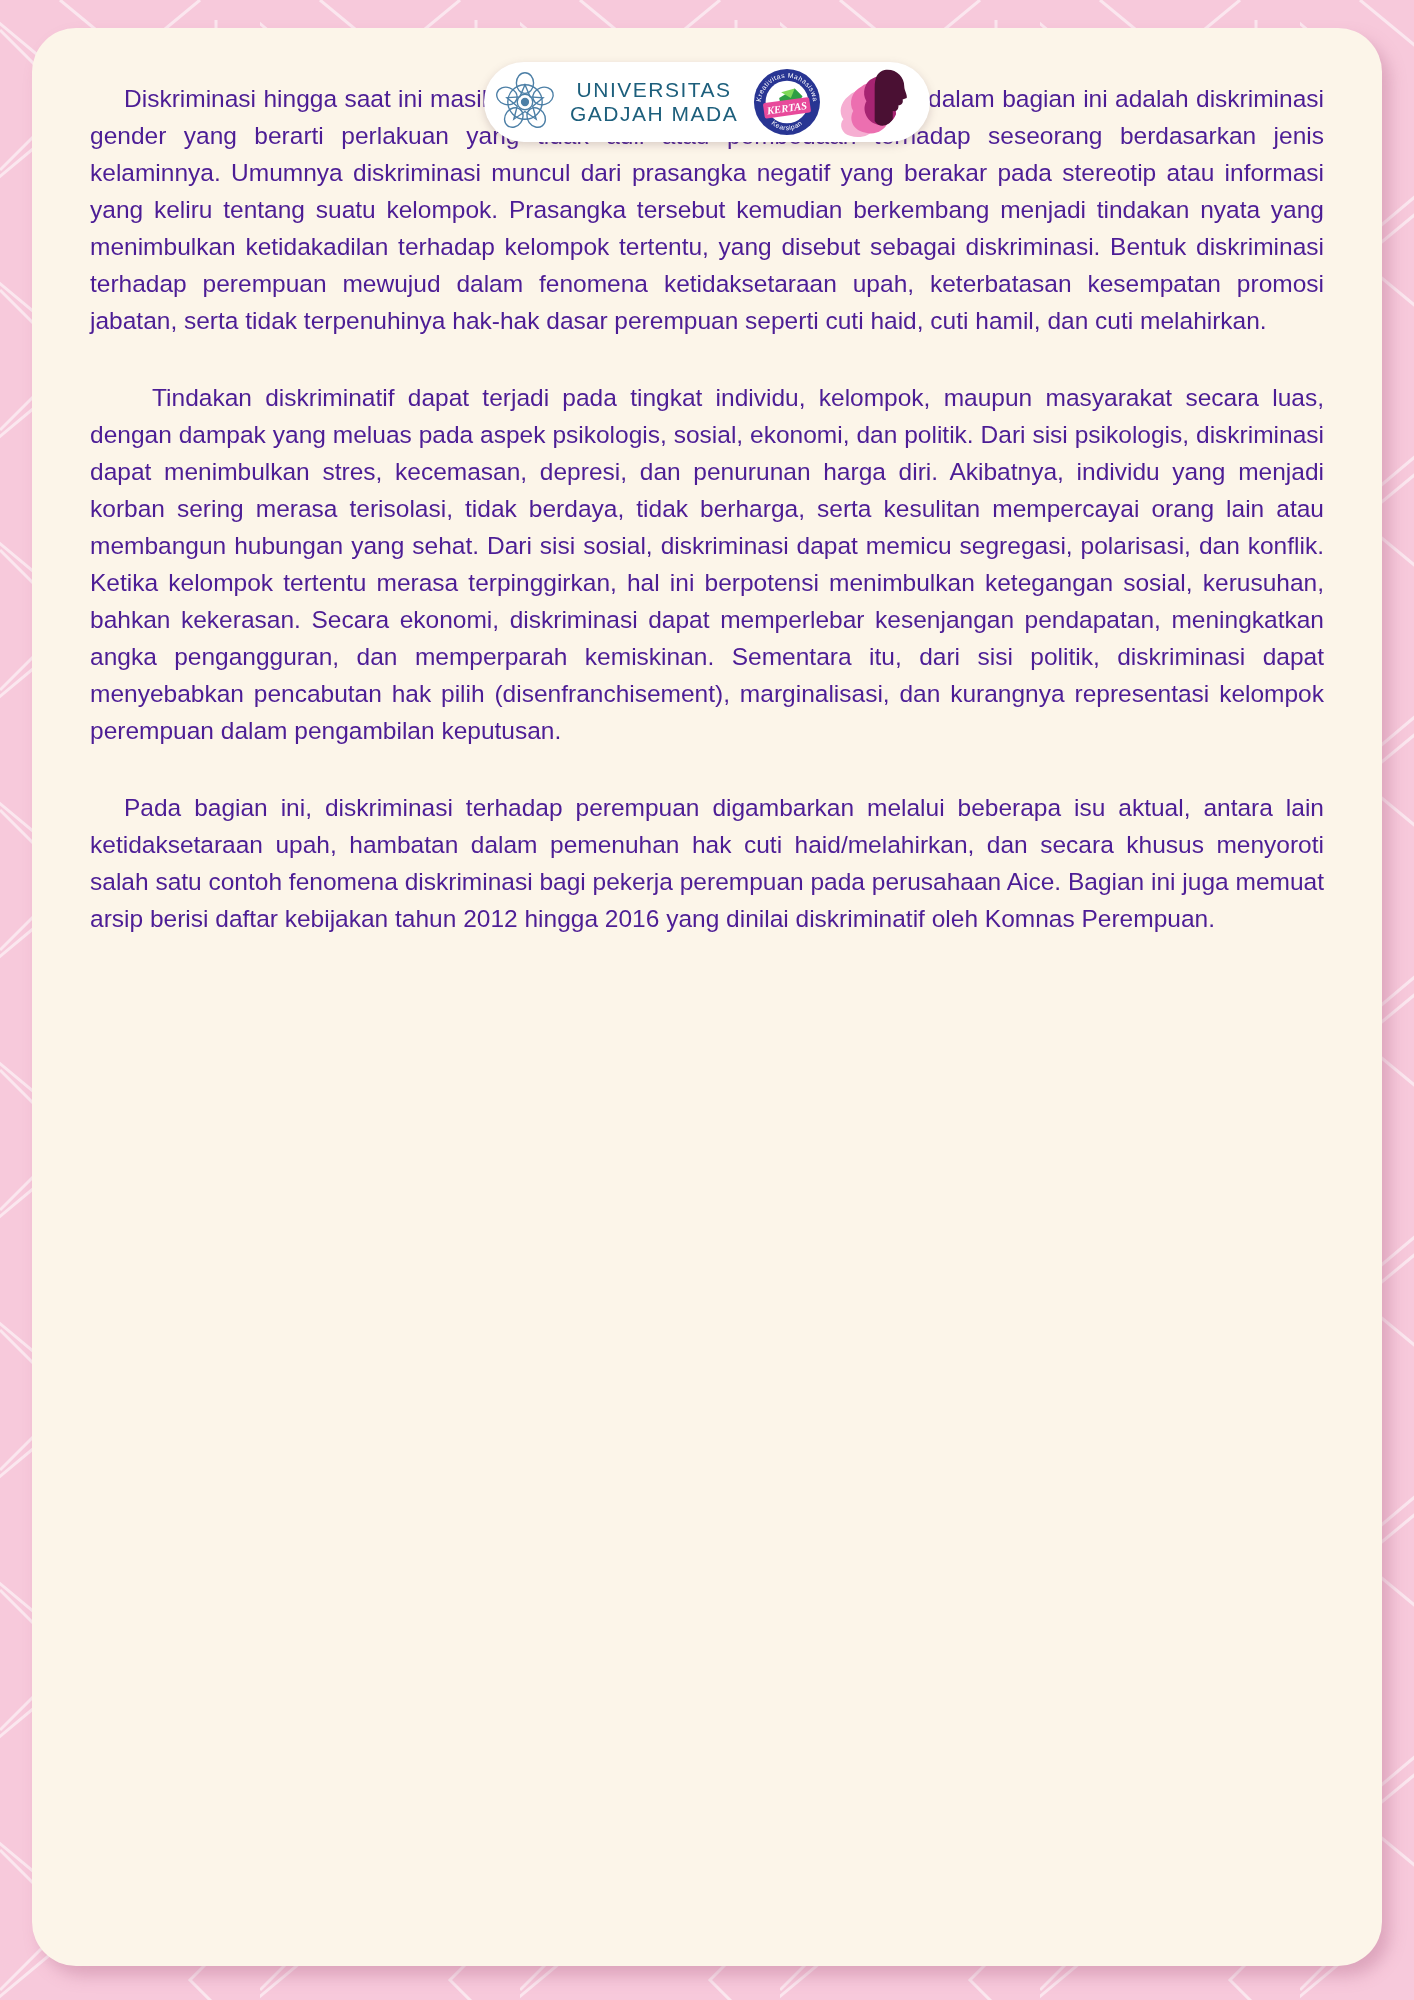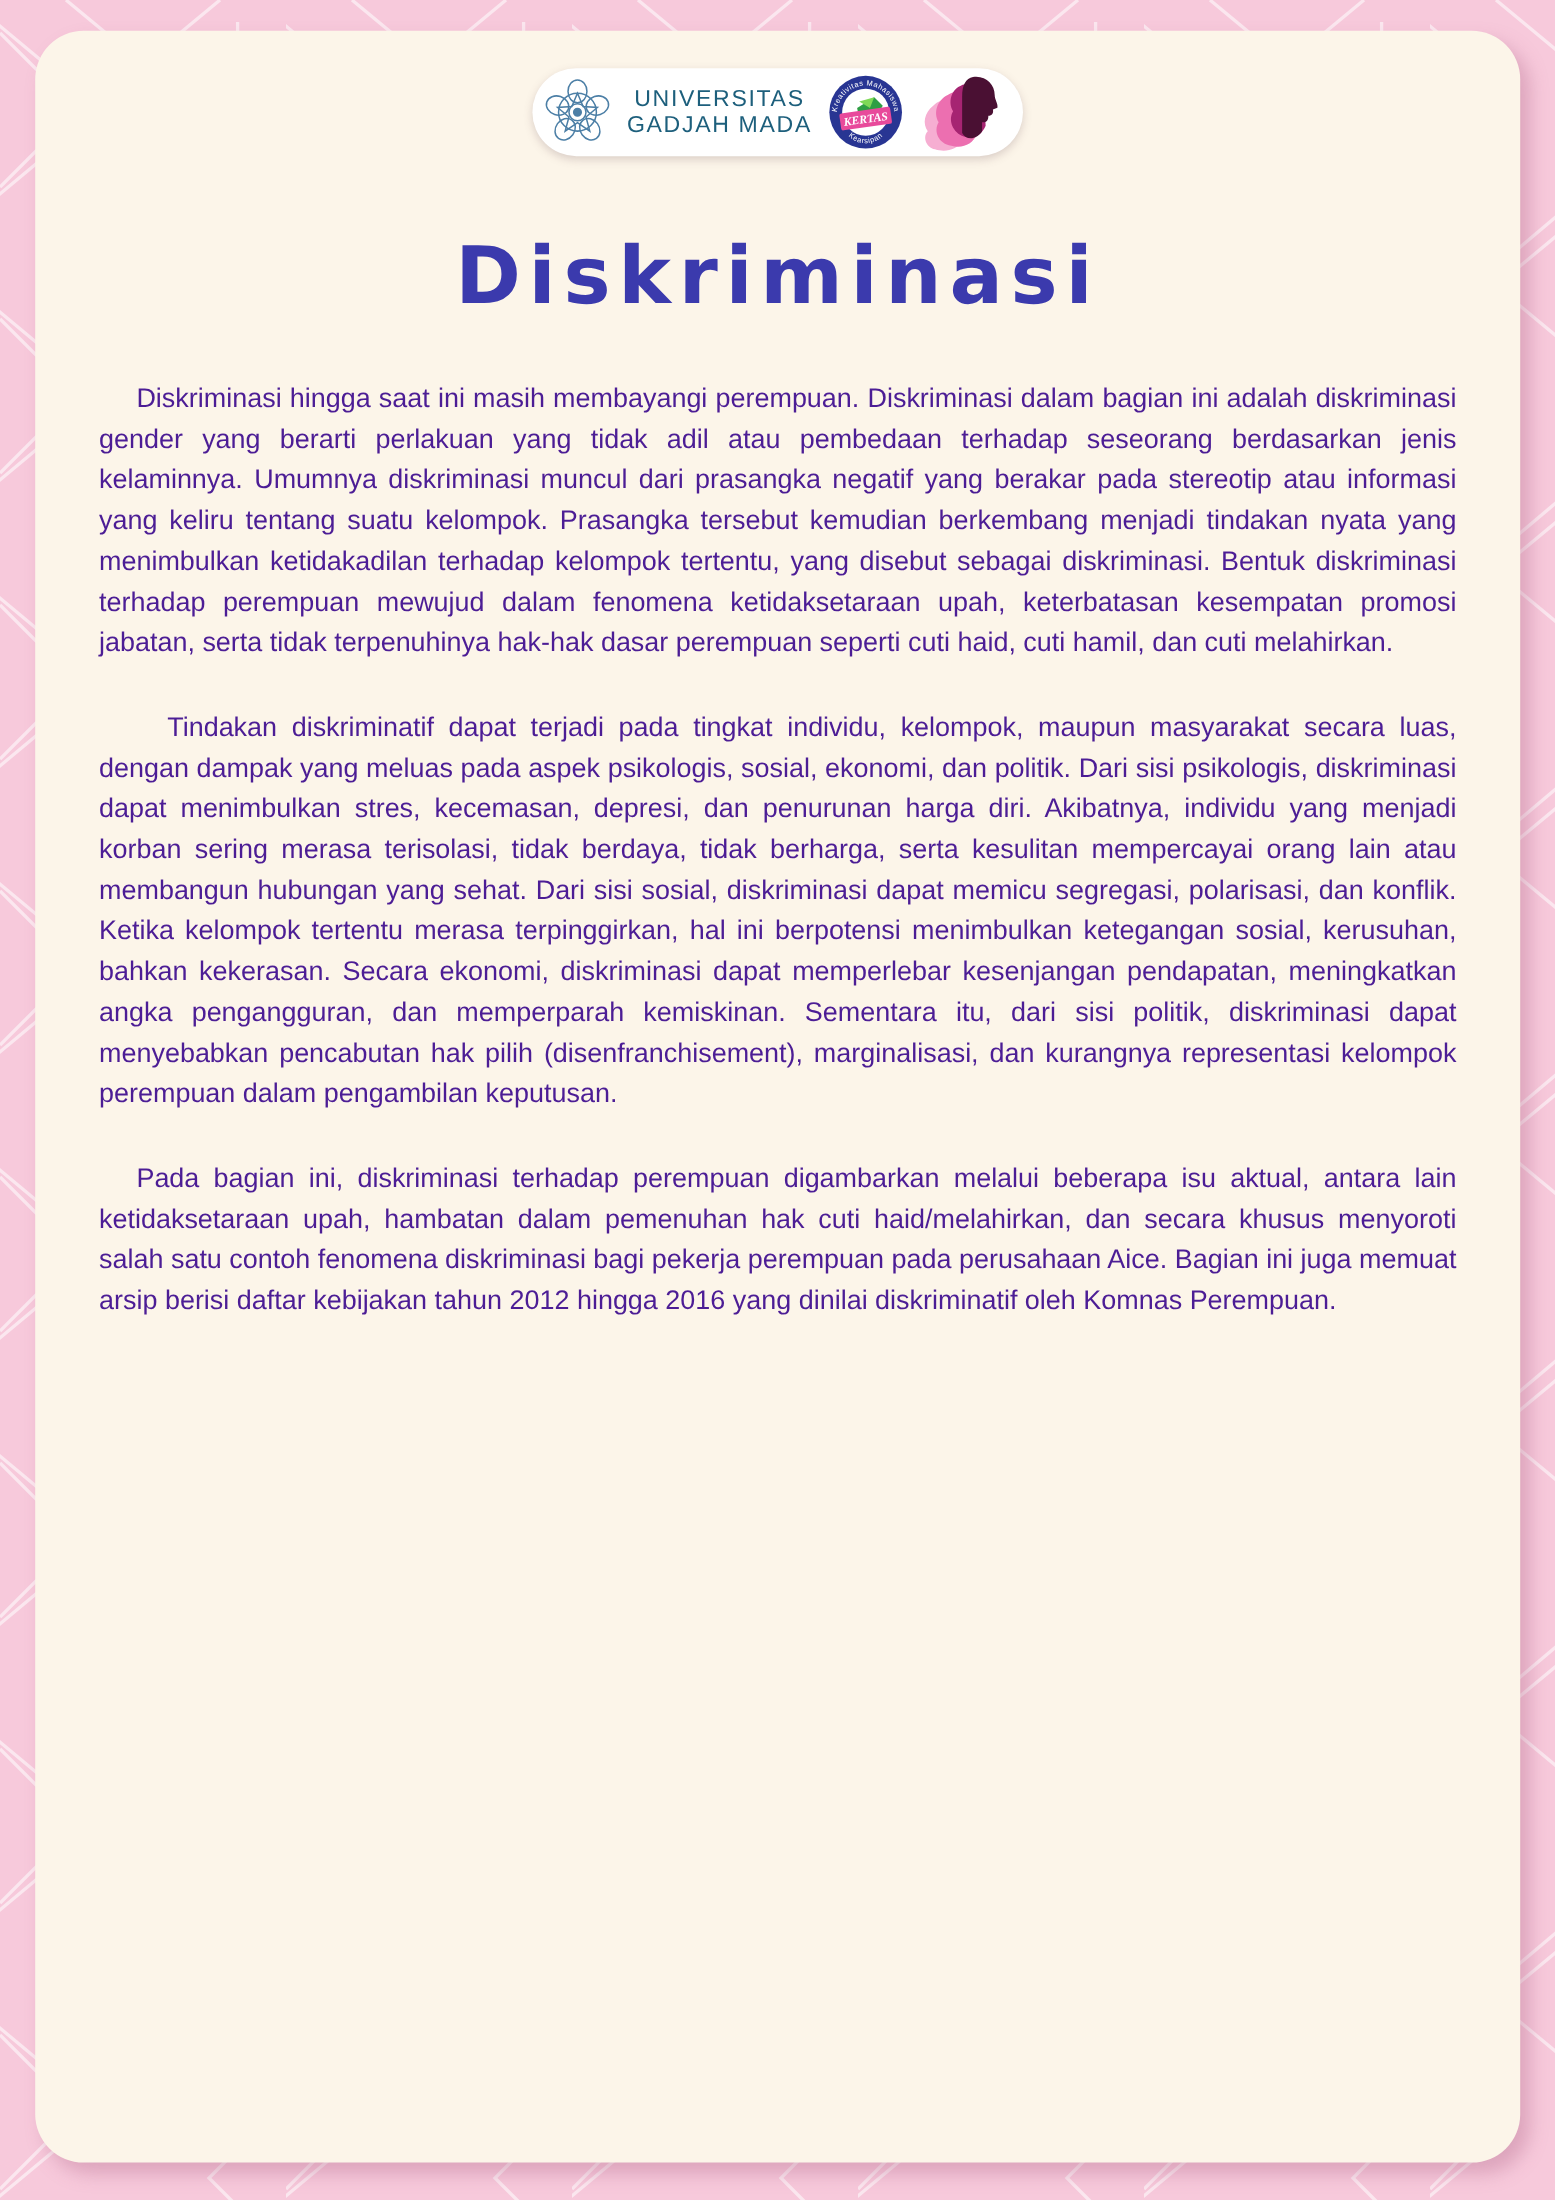--- a/index.html
+++ b/index.html
@@ -136,21 +136,20 @@
 
     <svg width="84" height="74" viewBox="0 0 100 90">
       <path d="M14 38 C4 46 2 58 8 66 C2 72 6 84 16 86 C28 90 40 86 46 78 L46 34 C34 28 22 30 14 38 Z" fill="#f6aed2"></path>
       <path d="M30 26 C18 32 14 46 20 56 C14 66 20 80 34 82 C46 86 58 80 62 70 L60 28 C50 20 38 20 30 26 Z" fill="#ec6fb0"></path>
       <path d="M44 16 C34 20 30 34 36 44 C30 54 36 68 48 72 C58 76 68 70 72 60 L70 20 C62 12 52 12 44 16 Z" fill="#a62472"></path>
       <path d="M58 6 C72 4 82 14 82 26 C82 31 86 36 85 40 L80 42 C81 46 79 49 75 49 C75 54 73 57 68 56 L68 66 C62 76 50 76 46 68 L46 28 C46 14 50 8 58 6 Z" fill="#4a1033"></path>
     </svg>
 
   </div>
 
-  <h1 class="page-title" style="padding-top: 118px;">Diskriminasi</h1>
 
   <div class="body-text">
     <p>Diskriminasi hingga saat ini masih membayangi perempuan. Diskriminasi dalam bagian ini adalah diskriminasi gender yang berarti perlakuan yang tidak adil atau pembedaan terhadap seseorang berdasarkan jenis kelaminnya. Umumnya diskriminasi muncul dari prasangka negatif yang berakar pada stereotip atau informasi yang keliru tentang suatu kelompok. Prasangka tersebut kemudian berkembang menjadi tindakan nyata yang menimbulkan ketidakadilan terhadap kelompok tertentu, yang disebut sebagai diskriminasi. Bentuk diskriminasi terhadap perempuan mewujud dalam fenomena ketidaksetaraan upah, keterbatasan kesempatan promosi jabatan, serta tidak terpenuhinya hak-hak dasar perempuan seperti cuti haid, cuti hamil, dan cuti melahirkan.</p>
     <p class="indent-lg">Tindakan diskriminatif dapat terjadi pada tingkat individu, kelompok, maupun masyarakat secara luas, dengan dampak yang meluas pada aspek psikologis, sosial, ekonomi, dan politik. Dari sisi psikologis, diskriminasi dapat menimbulkan stres, kecemasan, depresi, dan penurunan harga diri. Akibatnya, individu yang menjadi korban sering merasa terisolasi, tidak berdaya, tidak berharga, serta kesulitan mempercayai orang lain atau membangun hubungan yang sehat. Dari sisi sosial, diskriminasi dapat memicu segregasi, polarisasi, dan konflik. Ketika kelompok tertentu merasa terpinggirkan, hal ini berpotensi menimbulkan ketegangan sosial, kerusuhan, bahkan kekerasan. Secara ekonomi, diskriminasi dapat memperlebar kesenjangan pendapatan, meningkatkan angka pengangguran, dan memperparah kemiskinan. Sementara itu, dari sisi politik, diskriminasi dapat menyebabkan pencabutan hak pilih (disenfranchisement), marginalisasi, dan kurangnya representasi kelompok perempuan dalam pengambilan keputusan.</p>
     <p>Pada bagian ini, diskriminasi terhadap perempuan digambarkan melalui beberapa isu aktual, antara lain ketidaksetaraan upah, hambatan dalam pemenuhan hak cuti haid/melahirkan, dan secara khusus menyoroti salah satu contoh fenomena diskriminasi bagi pekerja perempuan pada perusahaan Aice. Bagian ini juga memuat arsip berisi daftar kebijakan tahun 2012 hingga 2016 yang dinilai diskriminatif oleh Komnas Perempuan.</p>
   </div>
 
 </div>
 
 </body></html>

